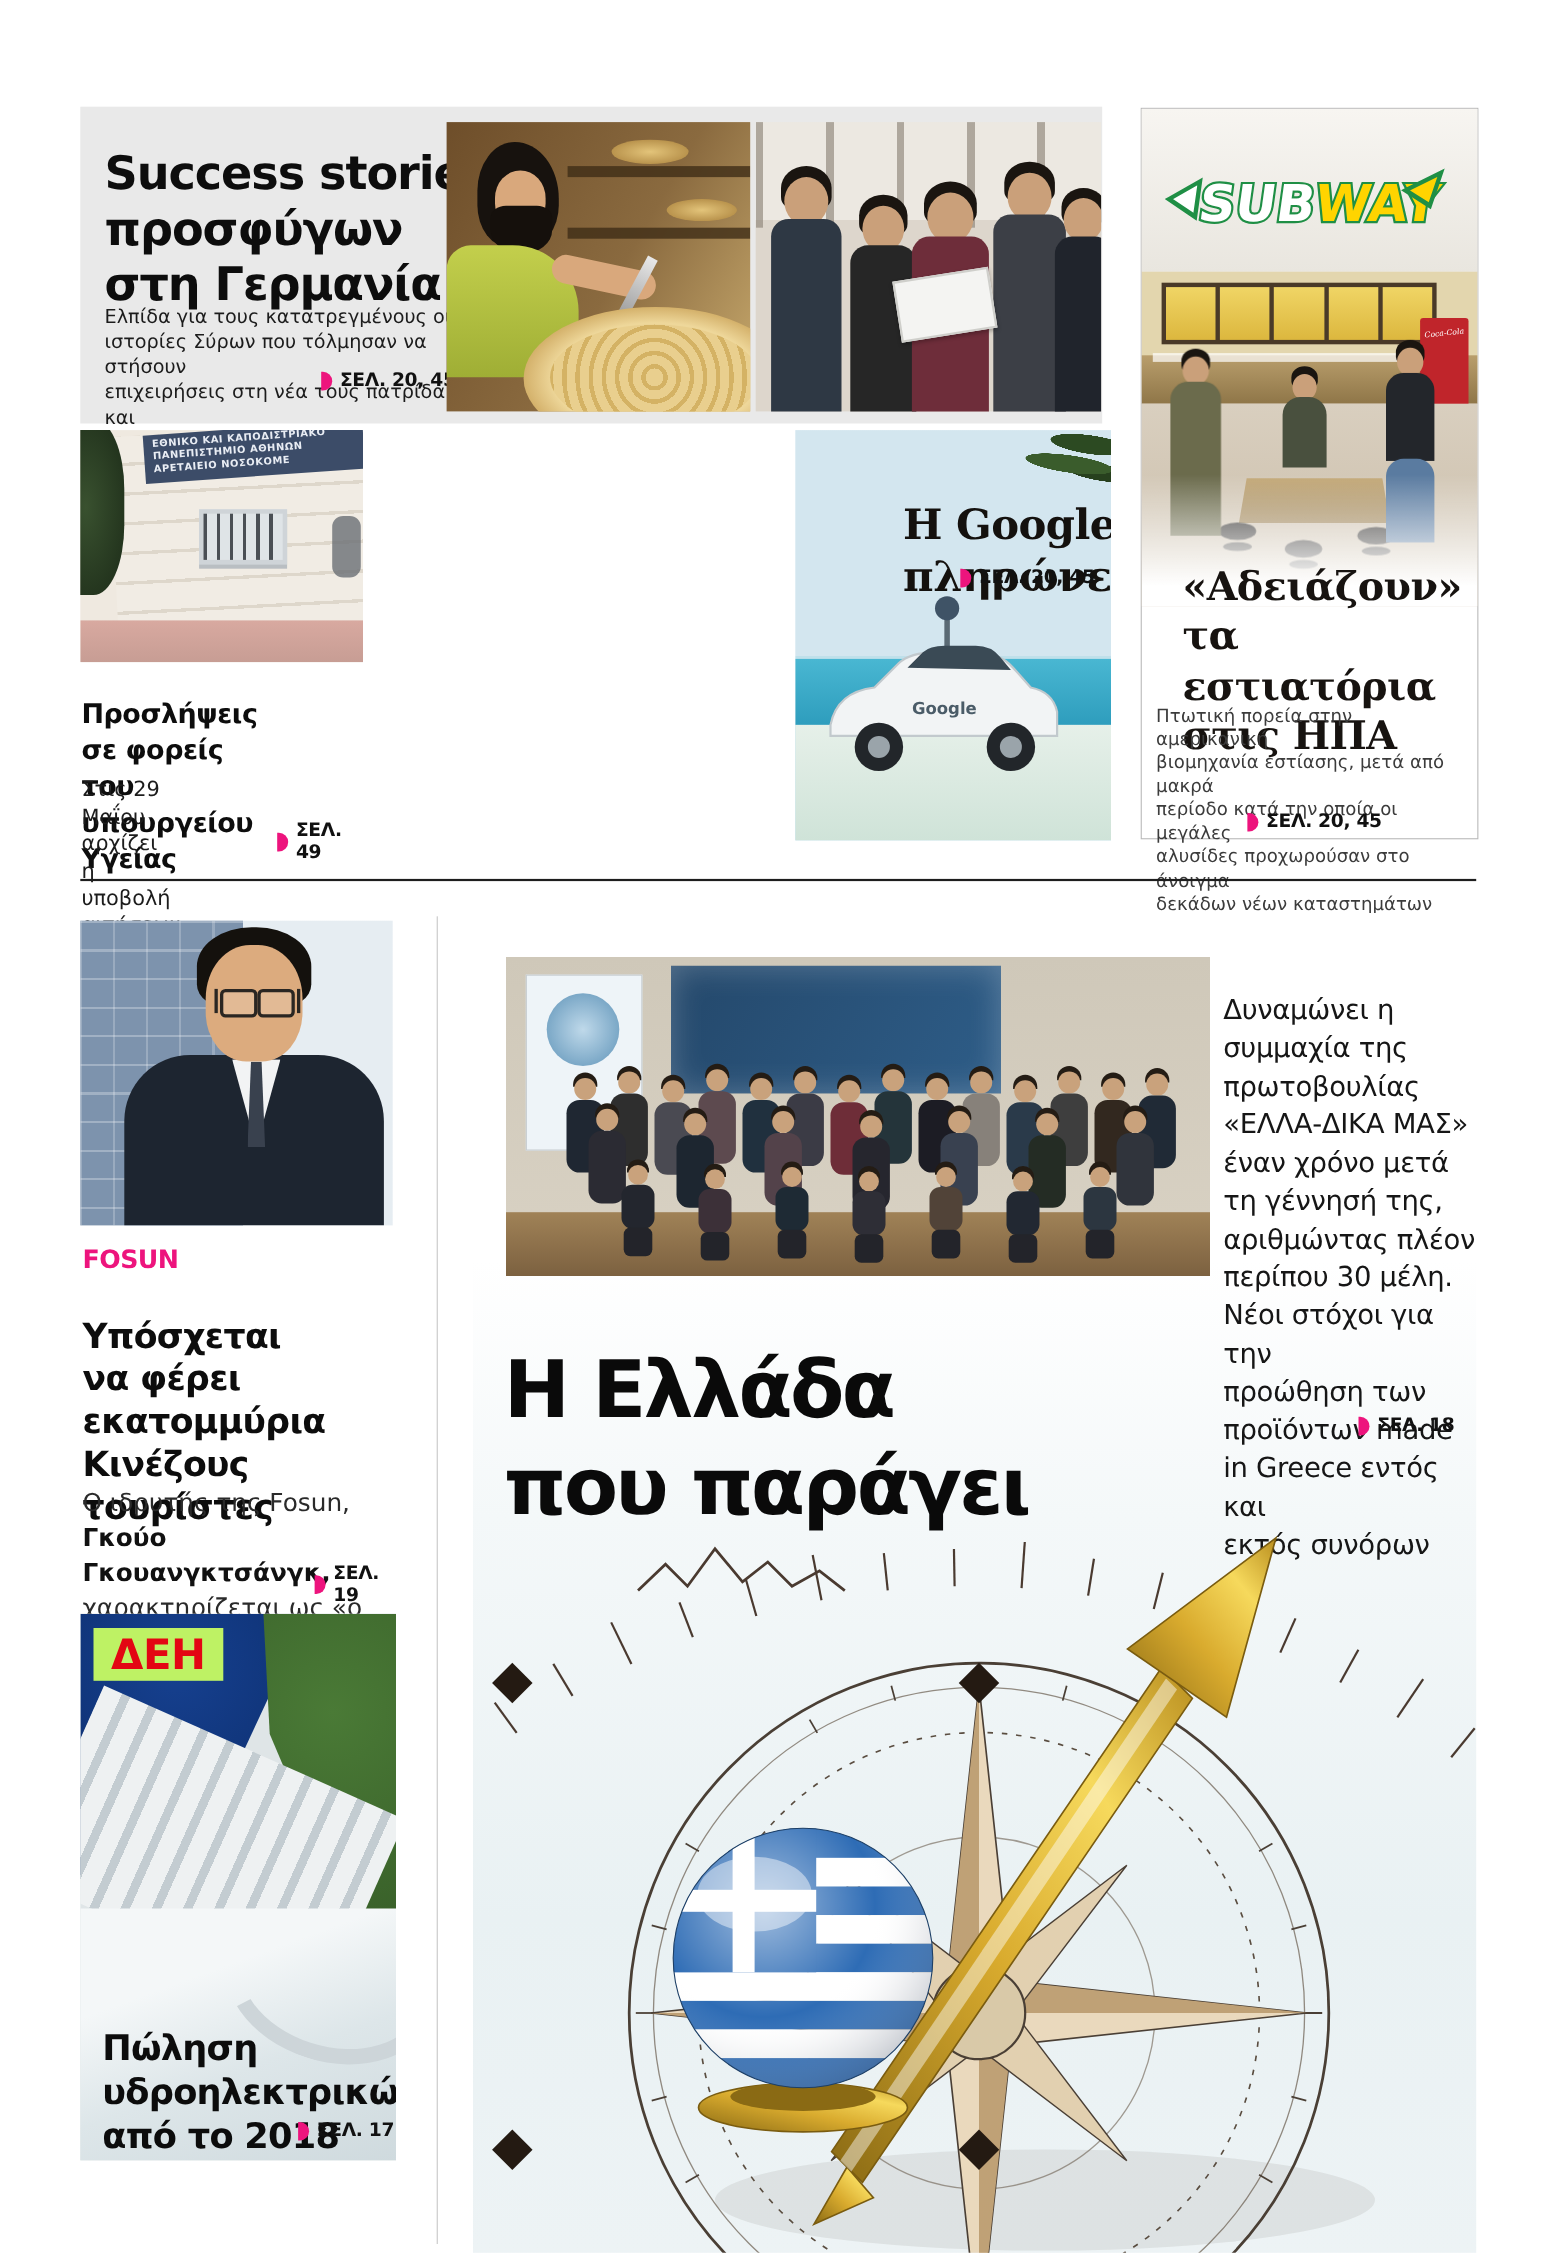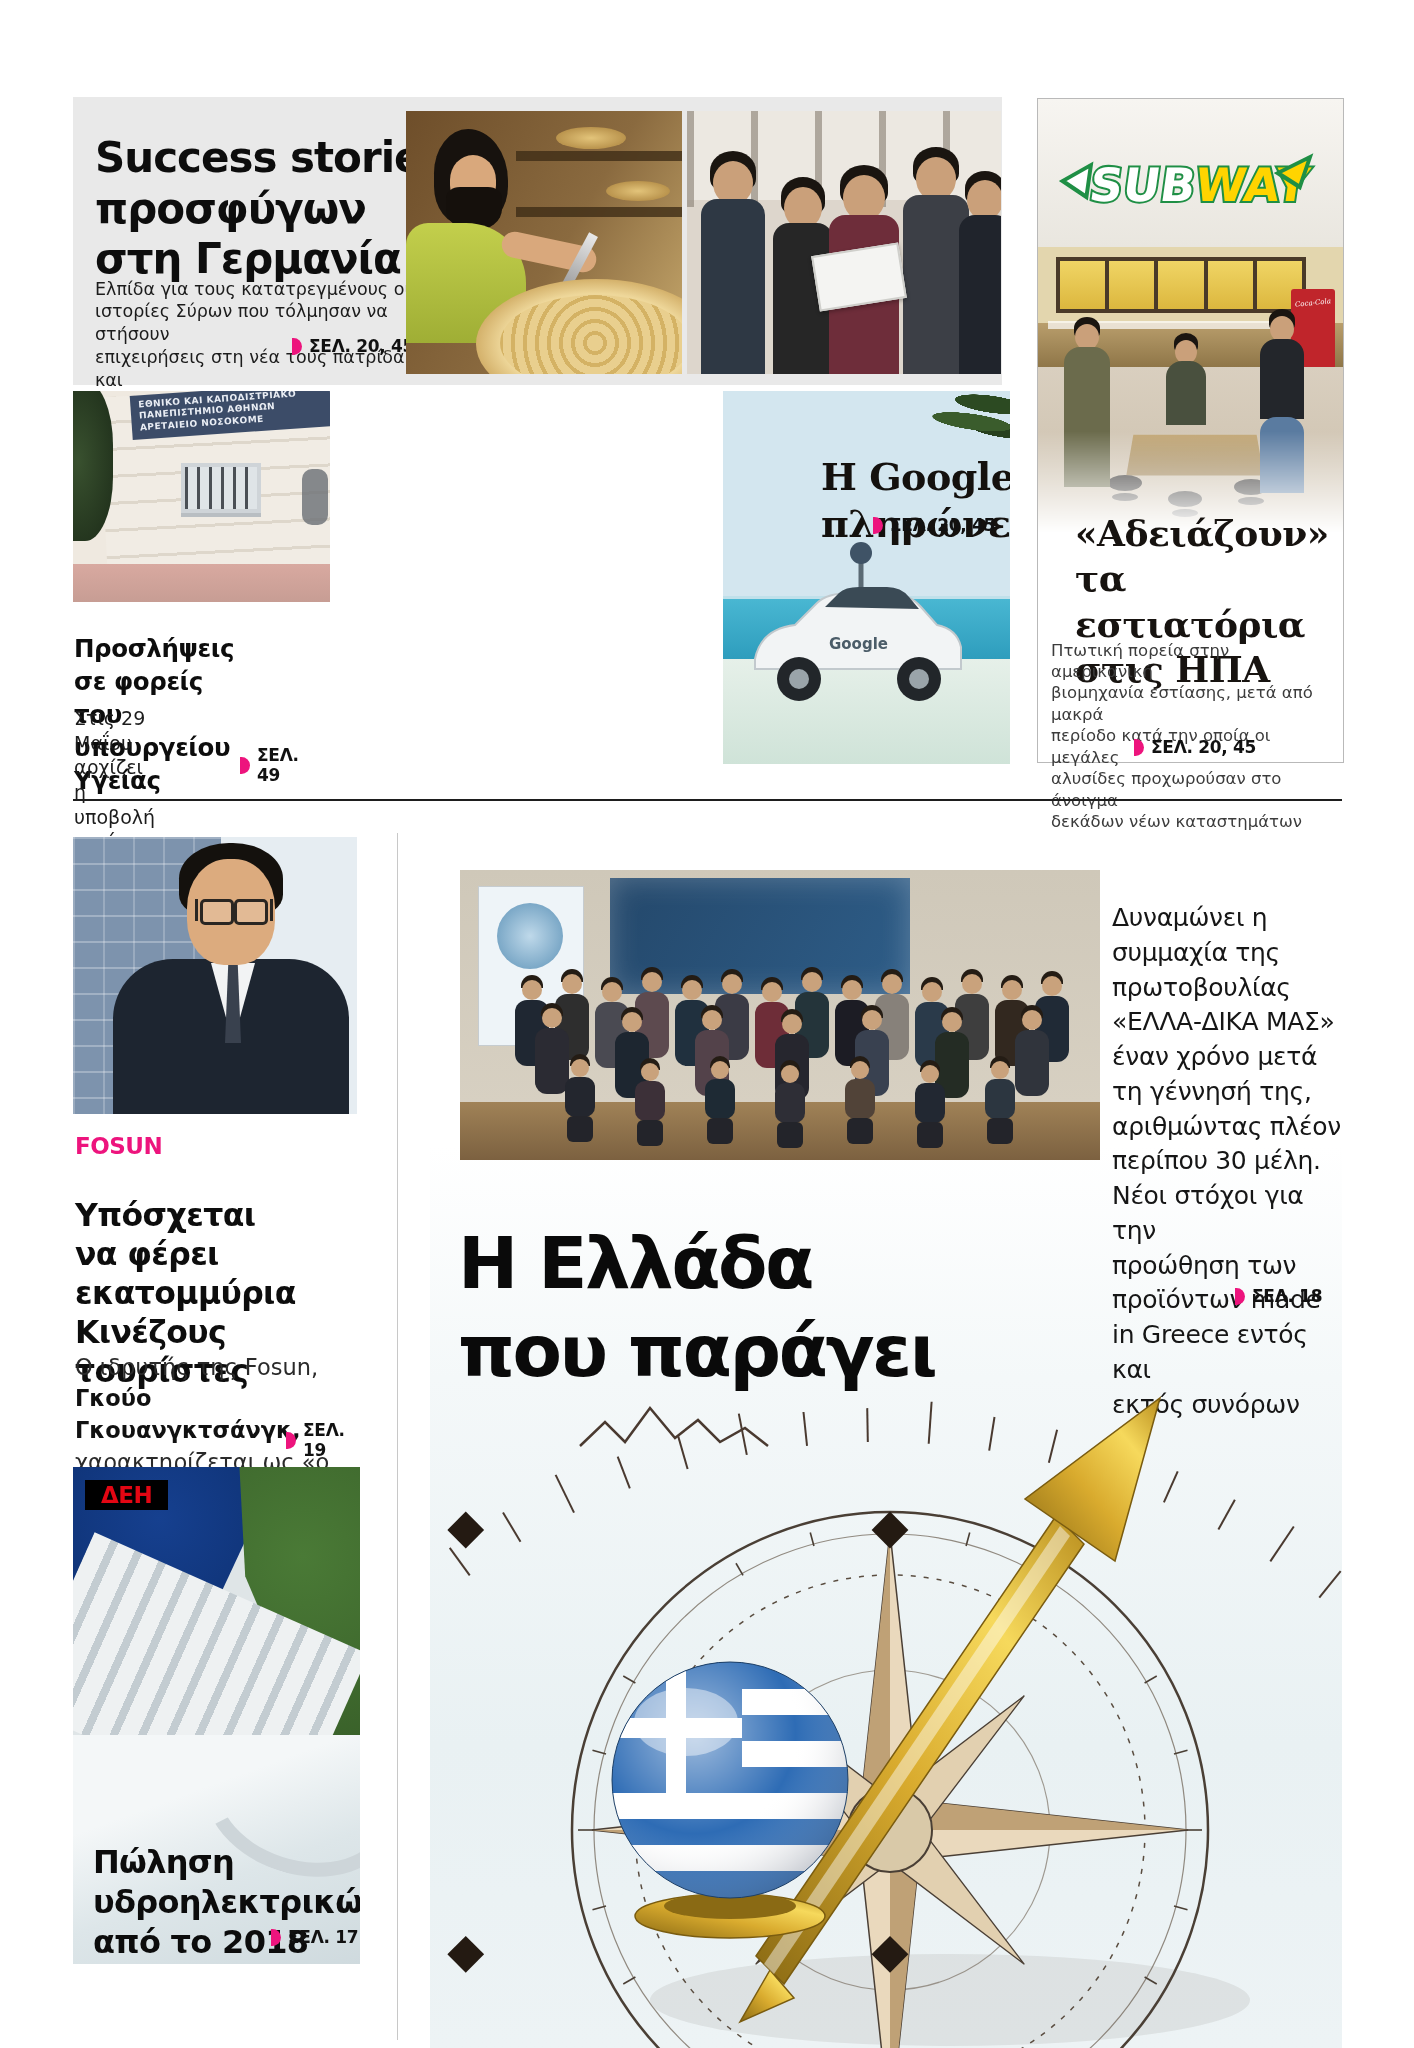--- a/index.html
+++ b/index.html
@@ -141,22 +141,22 @@
       clip-path:polygon(0 0,72% 0,46% 62%,0 92%);}
   .dam-forest{position:absolute;left:0;top:0;width:100%;height:100%;
       background:radial-gradient(circle at 80% 18%,#4a7a36,#2c4d20 75%);
       clip-path:polygon(58% 0,100% 0,100% 74%,82% 52%,60% 22%);}
   .dam-face{position:absolute;left:-30px;top:118px;width:300px;height:190px;transform:rotate(24deg);
       background:repeating-linear-gradient(90deg,#eef1f2 0 18px,#c3ccd1 18px 26px);}
   .dam-spill{position:absolute;left:0;bottom:0;width:100%;height:46%;
       background:linear-gradient(160deg,#f4f7f8 30%,#dde6e9 60%,#cfdade);}
   .dam-road{position:absolute;right:-40px;bottom:90px;width:170px;height:120px;border:14px solid #cdd5d9;border-radius:50%;
       border-left-color:transparent;border-top-color:transparent;transform:rotate(18deg);}
-  .dei-badge{position:absolute;left:12px;top:13px;background:#000000;color:#e30613;font-weight:800;
-      font-size:23px;padding:2px 16px;letter-spacing:-0.5px;}
+  .dei-badge{position:absolute;left:12px;top:13px;background:#bef264;color:#e30613;font-weight:800;
+      font-size:38px;padding:2px 16px;letter-spacing:-0.5px;}
   .dei-title{position:absolute;left:20px;top:348px;font-weight:800;font-size:32px;line-height:1.26;
       letter-spacing:-0.7px;color:#0c0c0c;}
 
   svg text{font-family:"DejaVu Sans","Liberation Sans",sans-serif;}
 </style>
 </head>
 <body>
 
 <div class="page">
 
@@ -293,21 +293,21 @@
       <div class="hos-tree"></div>
       <div class="hos-walk"></div>
       <div class="hos-moto"></div>
     </div>
     <h2 class="abs health-title pre">Προσλήψεις σε φορείς
 του υπουργείου Υγείας</h2>
     <p class="abs health-body pre">Στις 29 Μαΐου αρχίζει
 η υποβολή αιτήσεων για 257
 θέσεις μόνιμων σε ΕΦΕΤ
 και Αρεταίειο</p>
-    <span class="pgref" style="left:240px;top:745px;">
+    <span class="pgref" style="left:252px;top:745px;">
       <span class="arr"></span>
       <span>ΣΕΛ. 49</span>
     </span>
   </section>
 
 
   <section class="abs photo ph-google">
     <div class="gg-sea"></div>
       <div class="gg-sand"></div>
       <div class="gg-palm"></div>

